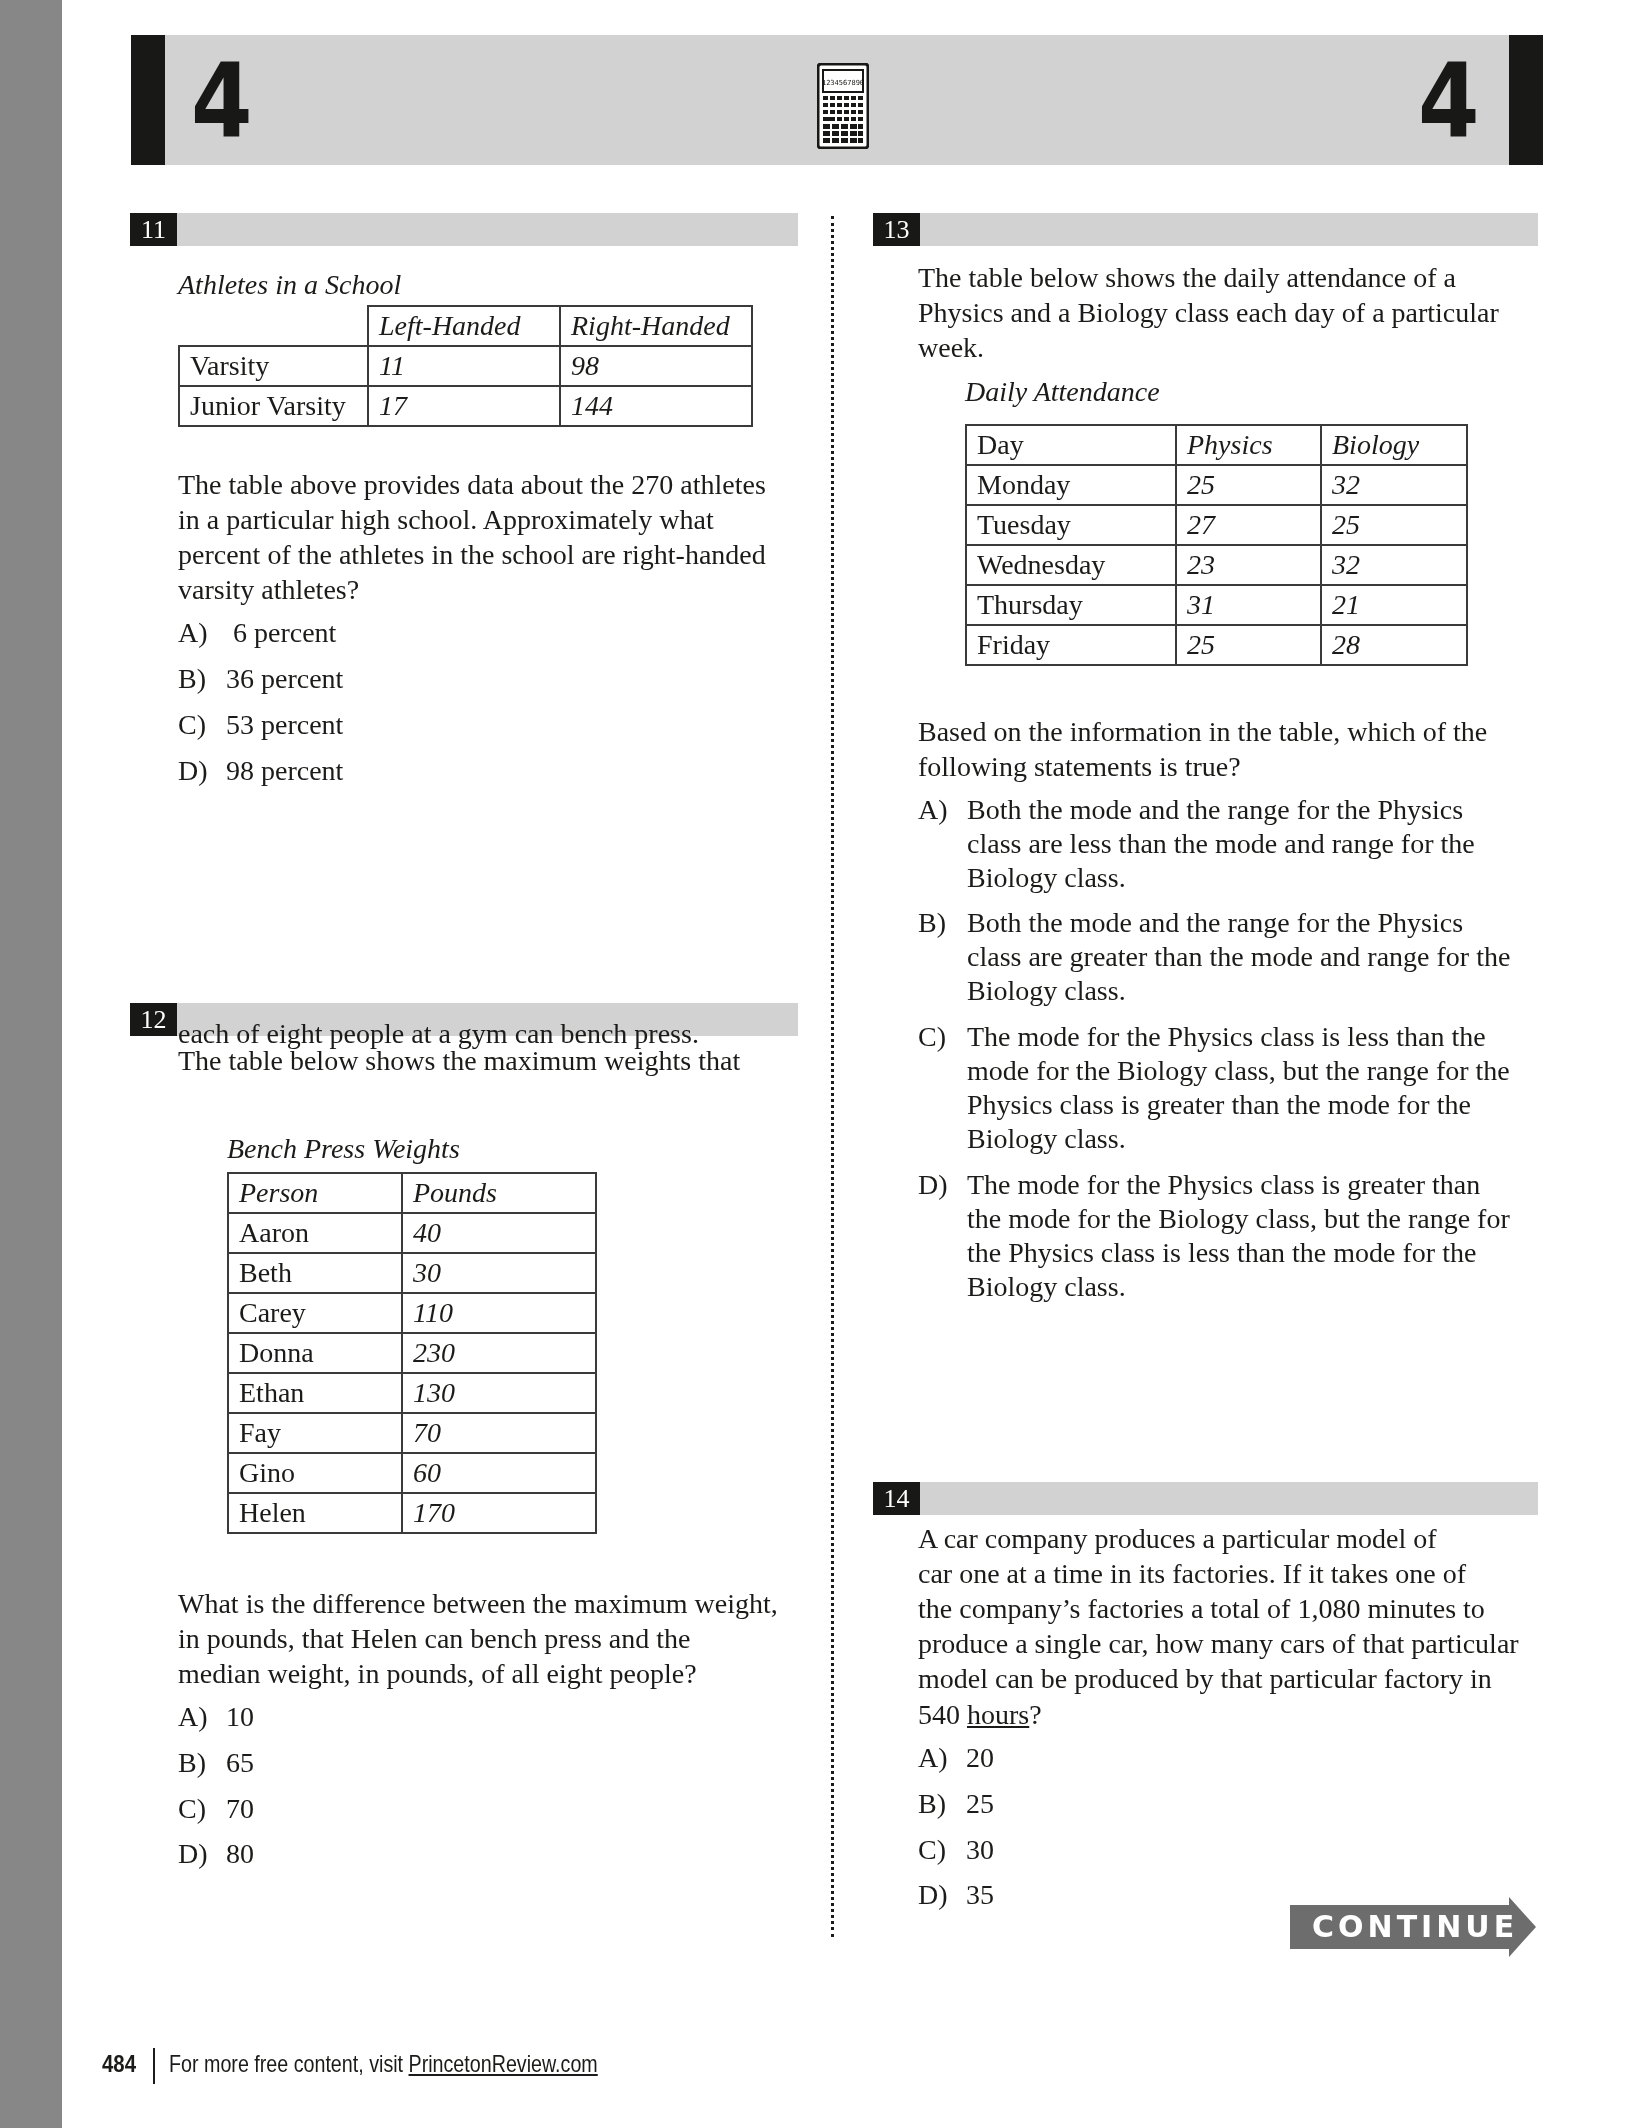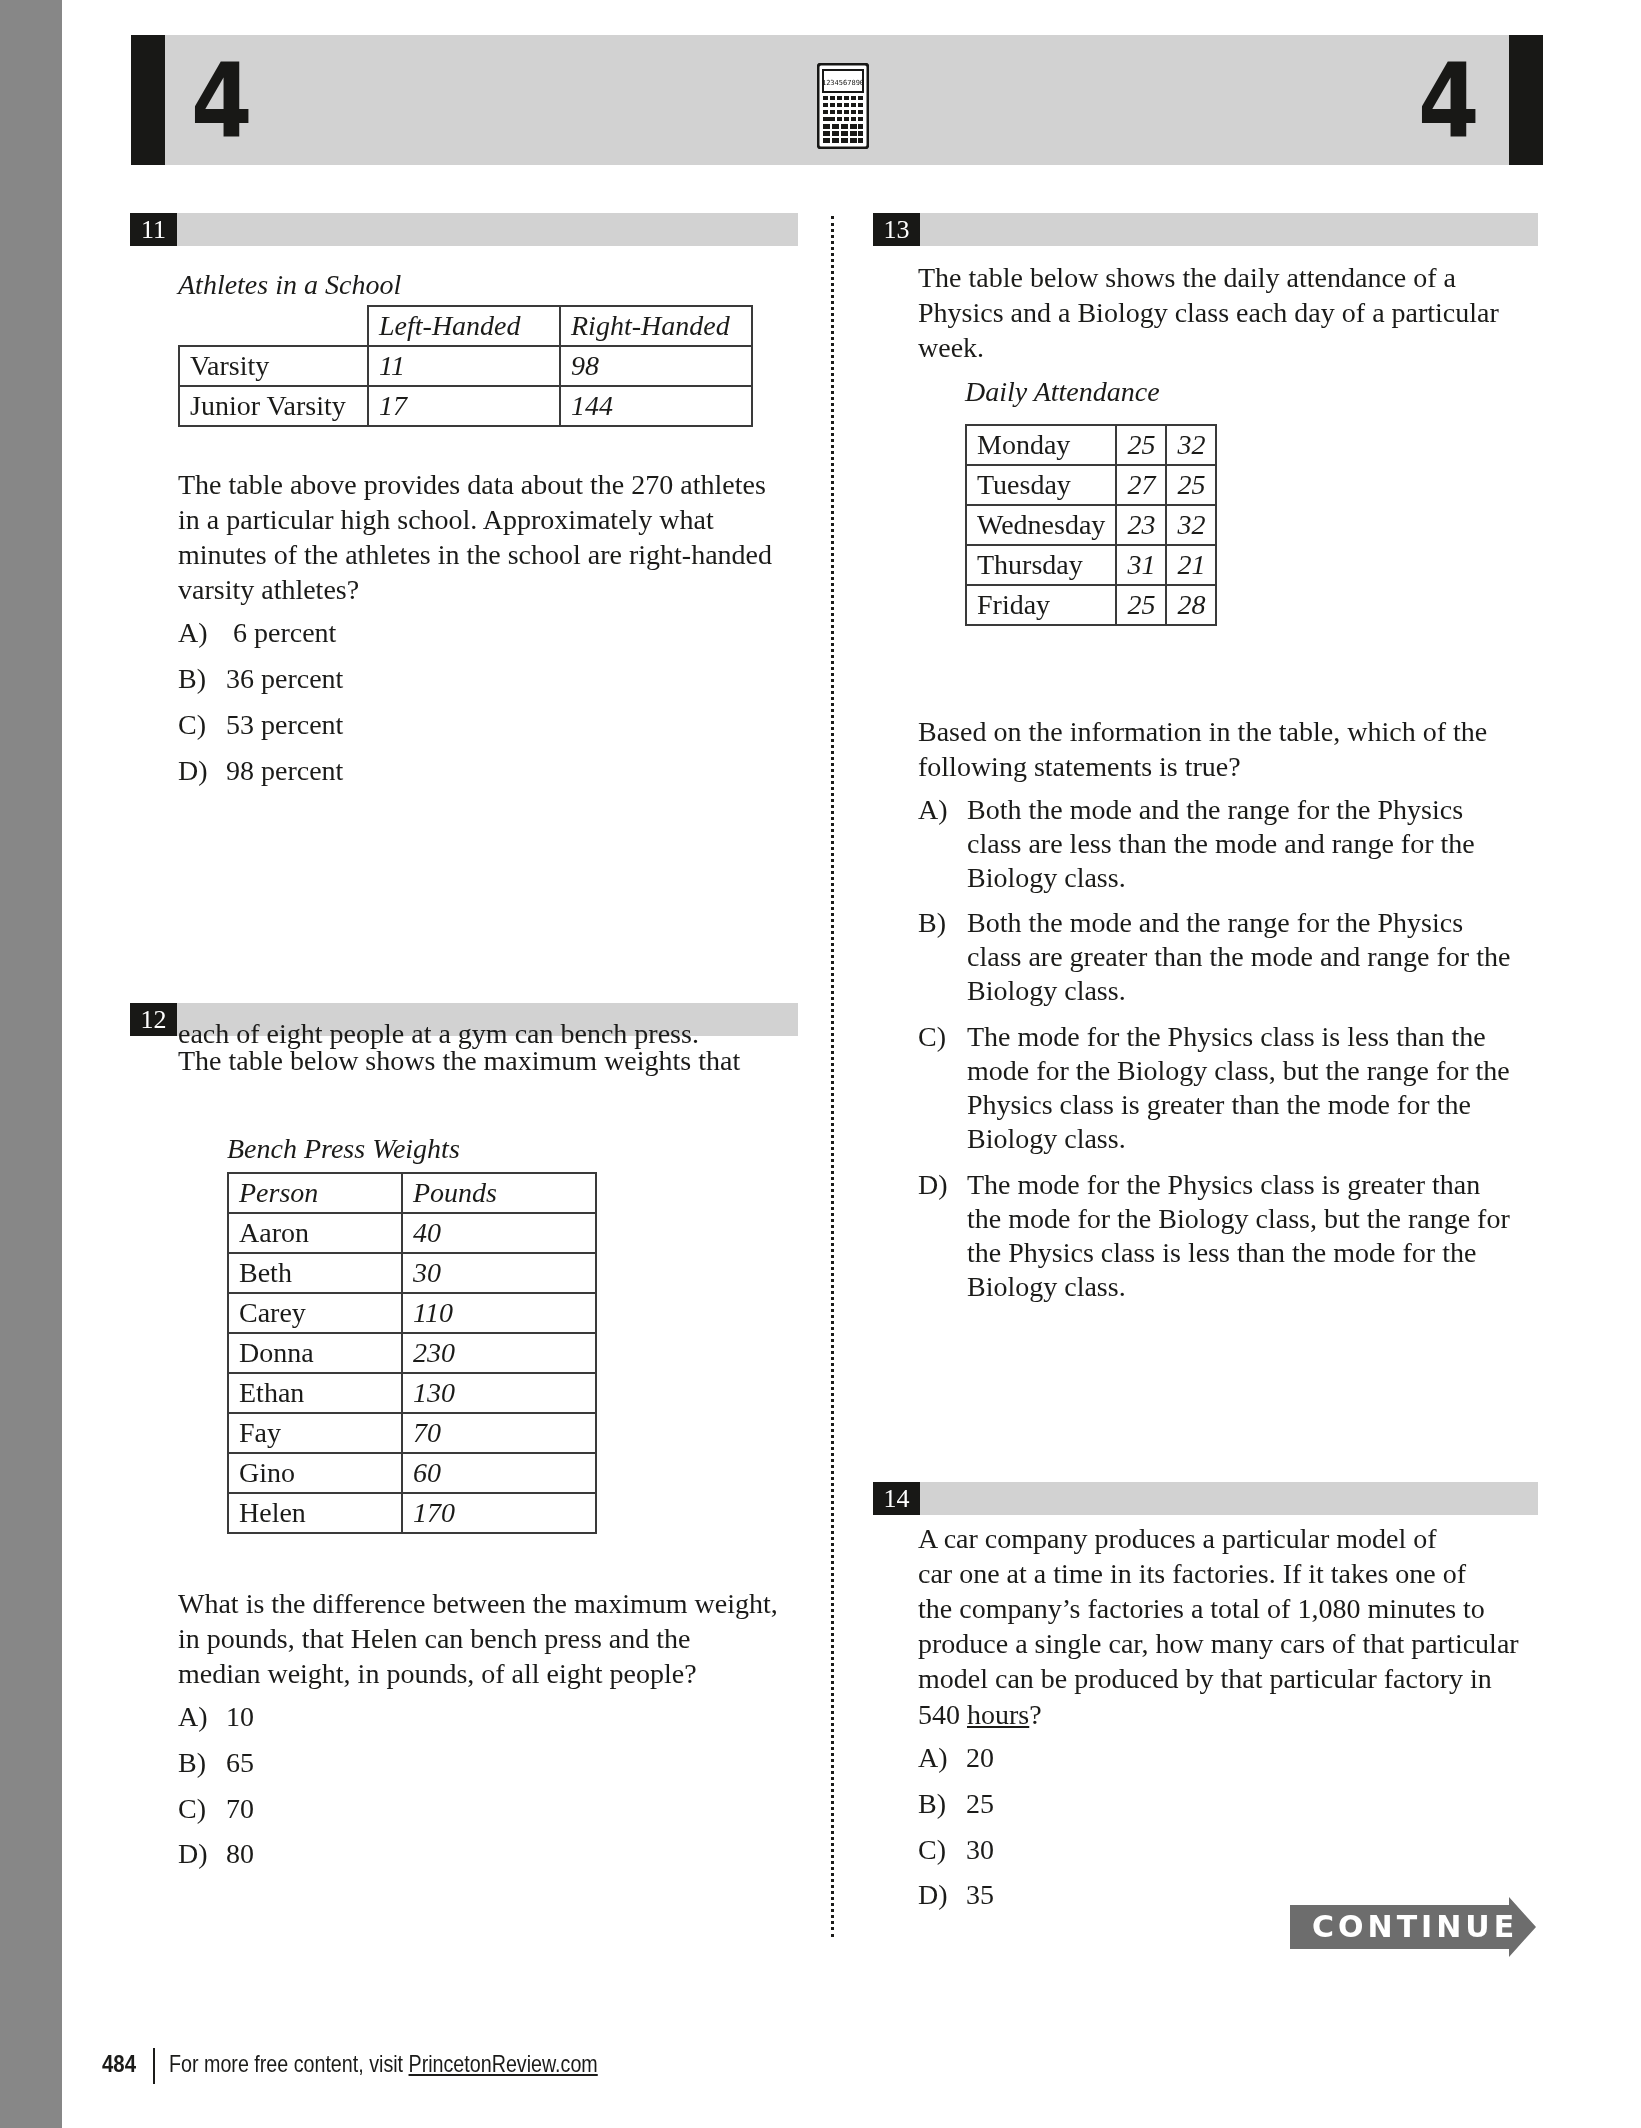--- a/index.html
+++ b/index.html
@@ -115,21 +115,21 @@
   </tr>
   <tr>
     <td>Junior Varsity</td>
     <td class="ctr">17</td>
     <td class="ctr">144</td>
   </tr>
 </tbody>
   </table>
 <div class="txt" style="left:178px; top:467px;">The table above provides data about the 270 athletes</div>
 <div class="txt" style="left:178px; top:502px;">in a particular high school. Approximately what</div>
-<div class="txt" style="left:178px; top:537px;">minutes of the athletes in the school are right-handed</div>
+<div class="txt" style="left:178px; top:537px;">percent of the athletes in the school are right-handed</div>
 <div class="txt" style="left:178px; top:572px;">varsity athletes?</div>
 <div class="choice" style="left:178px; top:616px;"><span class="lt">A)</span><span style="white-space:pre;"> 6 percent</span></div>
 <div class="choice" style="left:178px; top:662px;"><span class="lt">B)</span><span>36 percent</span></div>
 <div class="choice" style="left:178px; top:708px;"><span class="lt">C)</span><span>53 percent</span></div>
 <div class="choice" style="left:178px; top:754px;"><span class="lt">D)</span><span>98 percent</span></div>
 
 <div class="qbar" style="left:130px; top:1003px; width:668px;">
   <div class="qnum">12</div>
 </div>
 <div class="txt" style="left:178px; top:1043px;">The table below shows the maximum weights that</div>
@@ -185,20 +185,25 @@
 
 <div class="qbar" style="left:873px; top:213px; width:665px;">
   <div class="qnum">13</div>
 </div>
 <div class="txt" style="left:918px; top:260px;">The table below shows the daily attendance of a</div>
 <div class="txt" style="left:918px; top:295px;">Physics and a Biology class each day of a particular</div>
 <div class="txt" style="left:918px; top:330px;">week.</div>
 <div class="txt ctr" style="left:965px; top:374px; width:501px;">Daily Attendance</div>
 <table class="dt" style="left:965px; top:424px;">
   <tbody>
+      <tr>
+    <td style="width:188px;">Day</td>
+    <td class="ctr" style="width:123px;">Physics</td>
+    <td class="ctr" style="width:124px;">Biology</td>
+  </tr>
   <tr>
         <td>Monday</td>
         <td class="ctr">25</td>
         <td class="ctr">32</td>
       </tr>
   <tr>
         <td>Tuesday</td>
         <td class="ctr">27</td>
         <td class="ctr">25</td>
       </tr>

